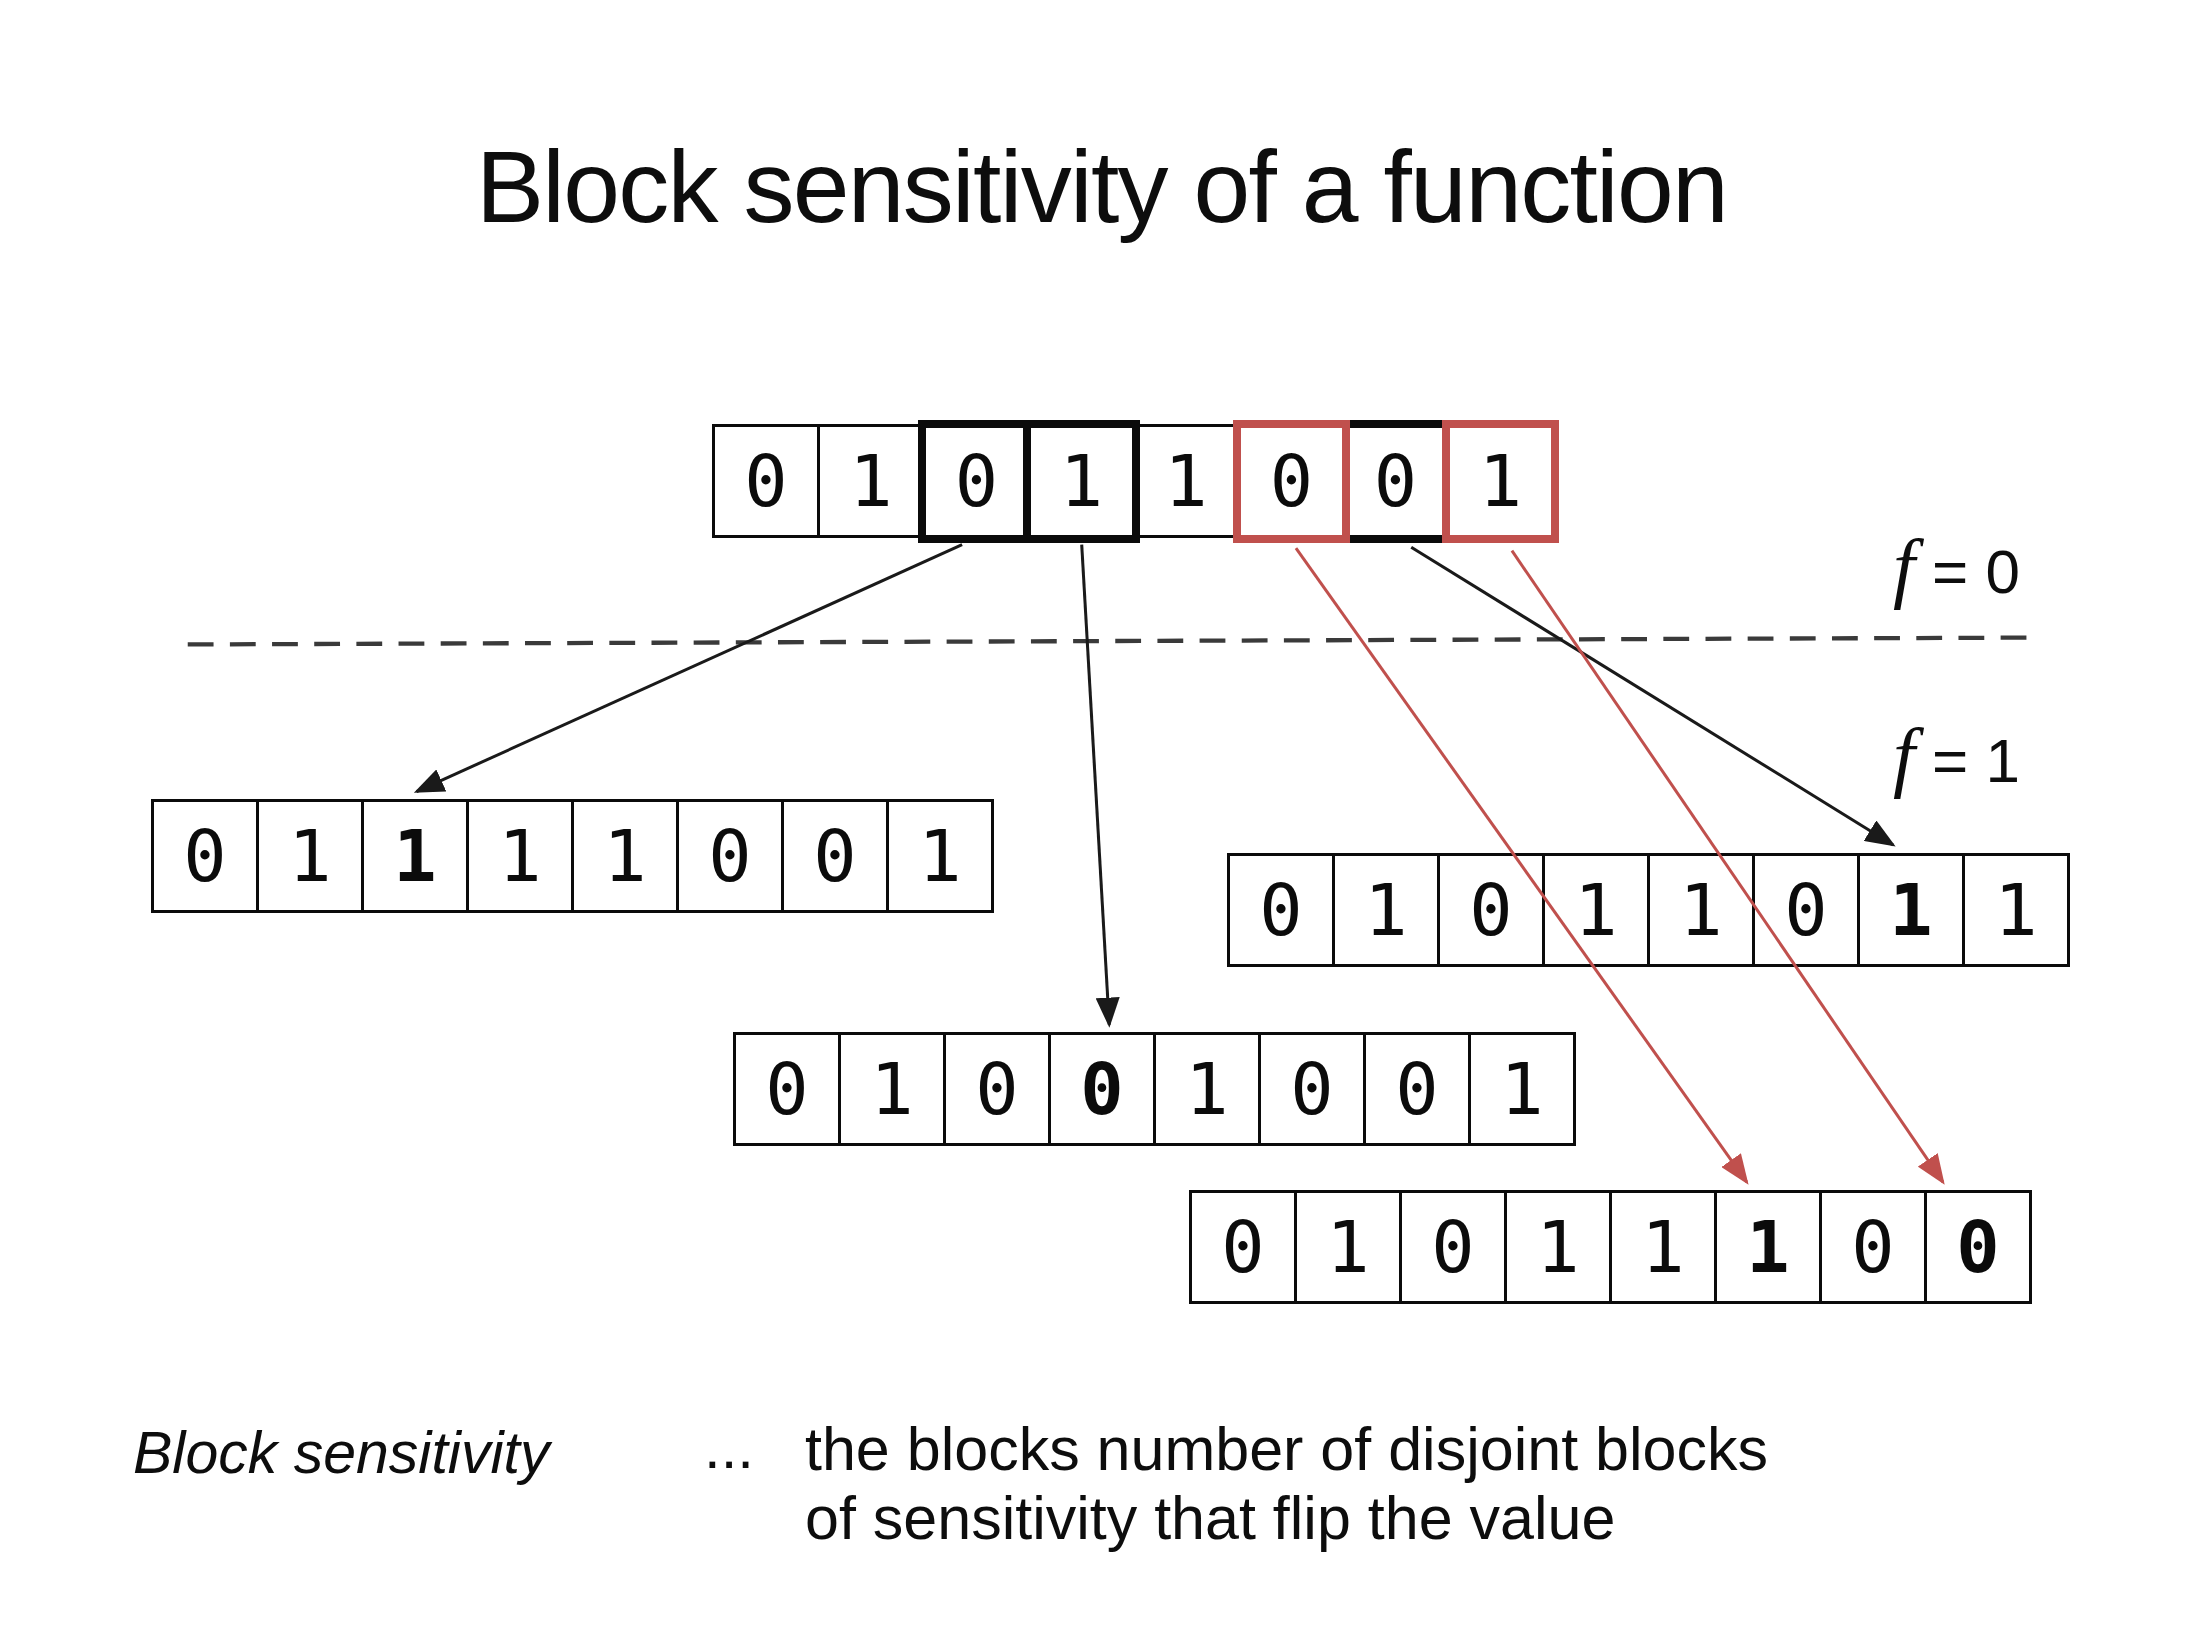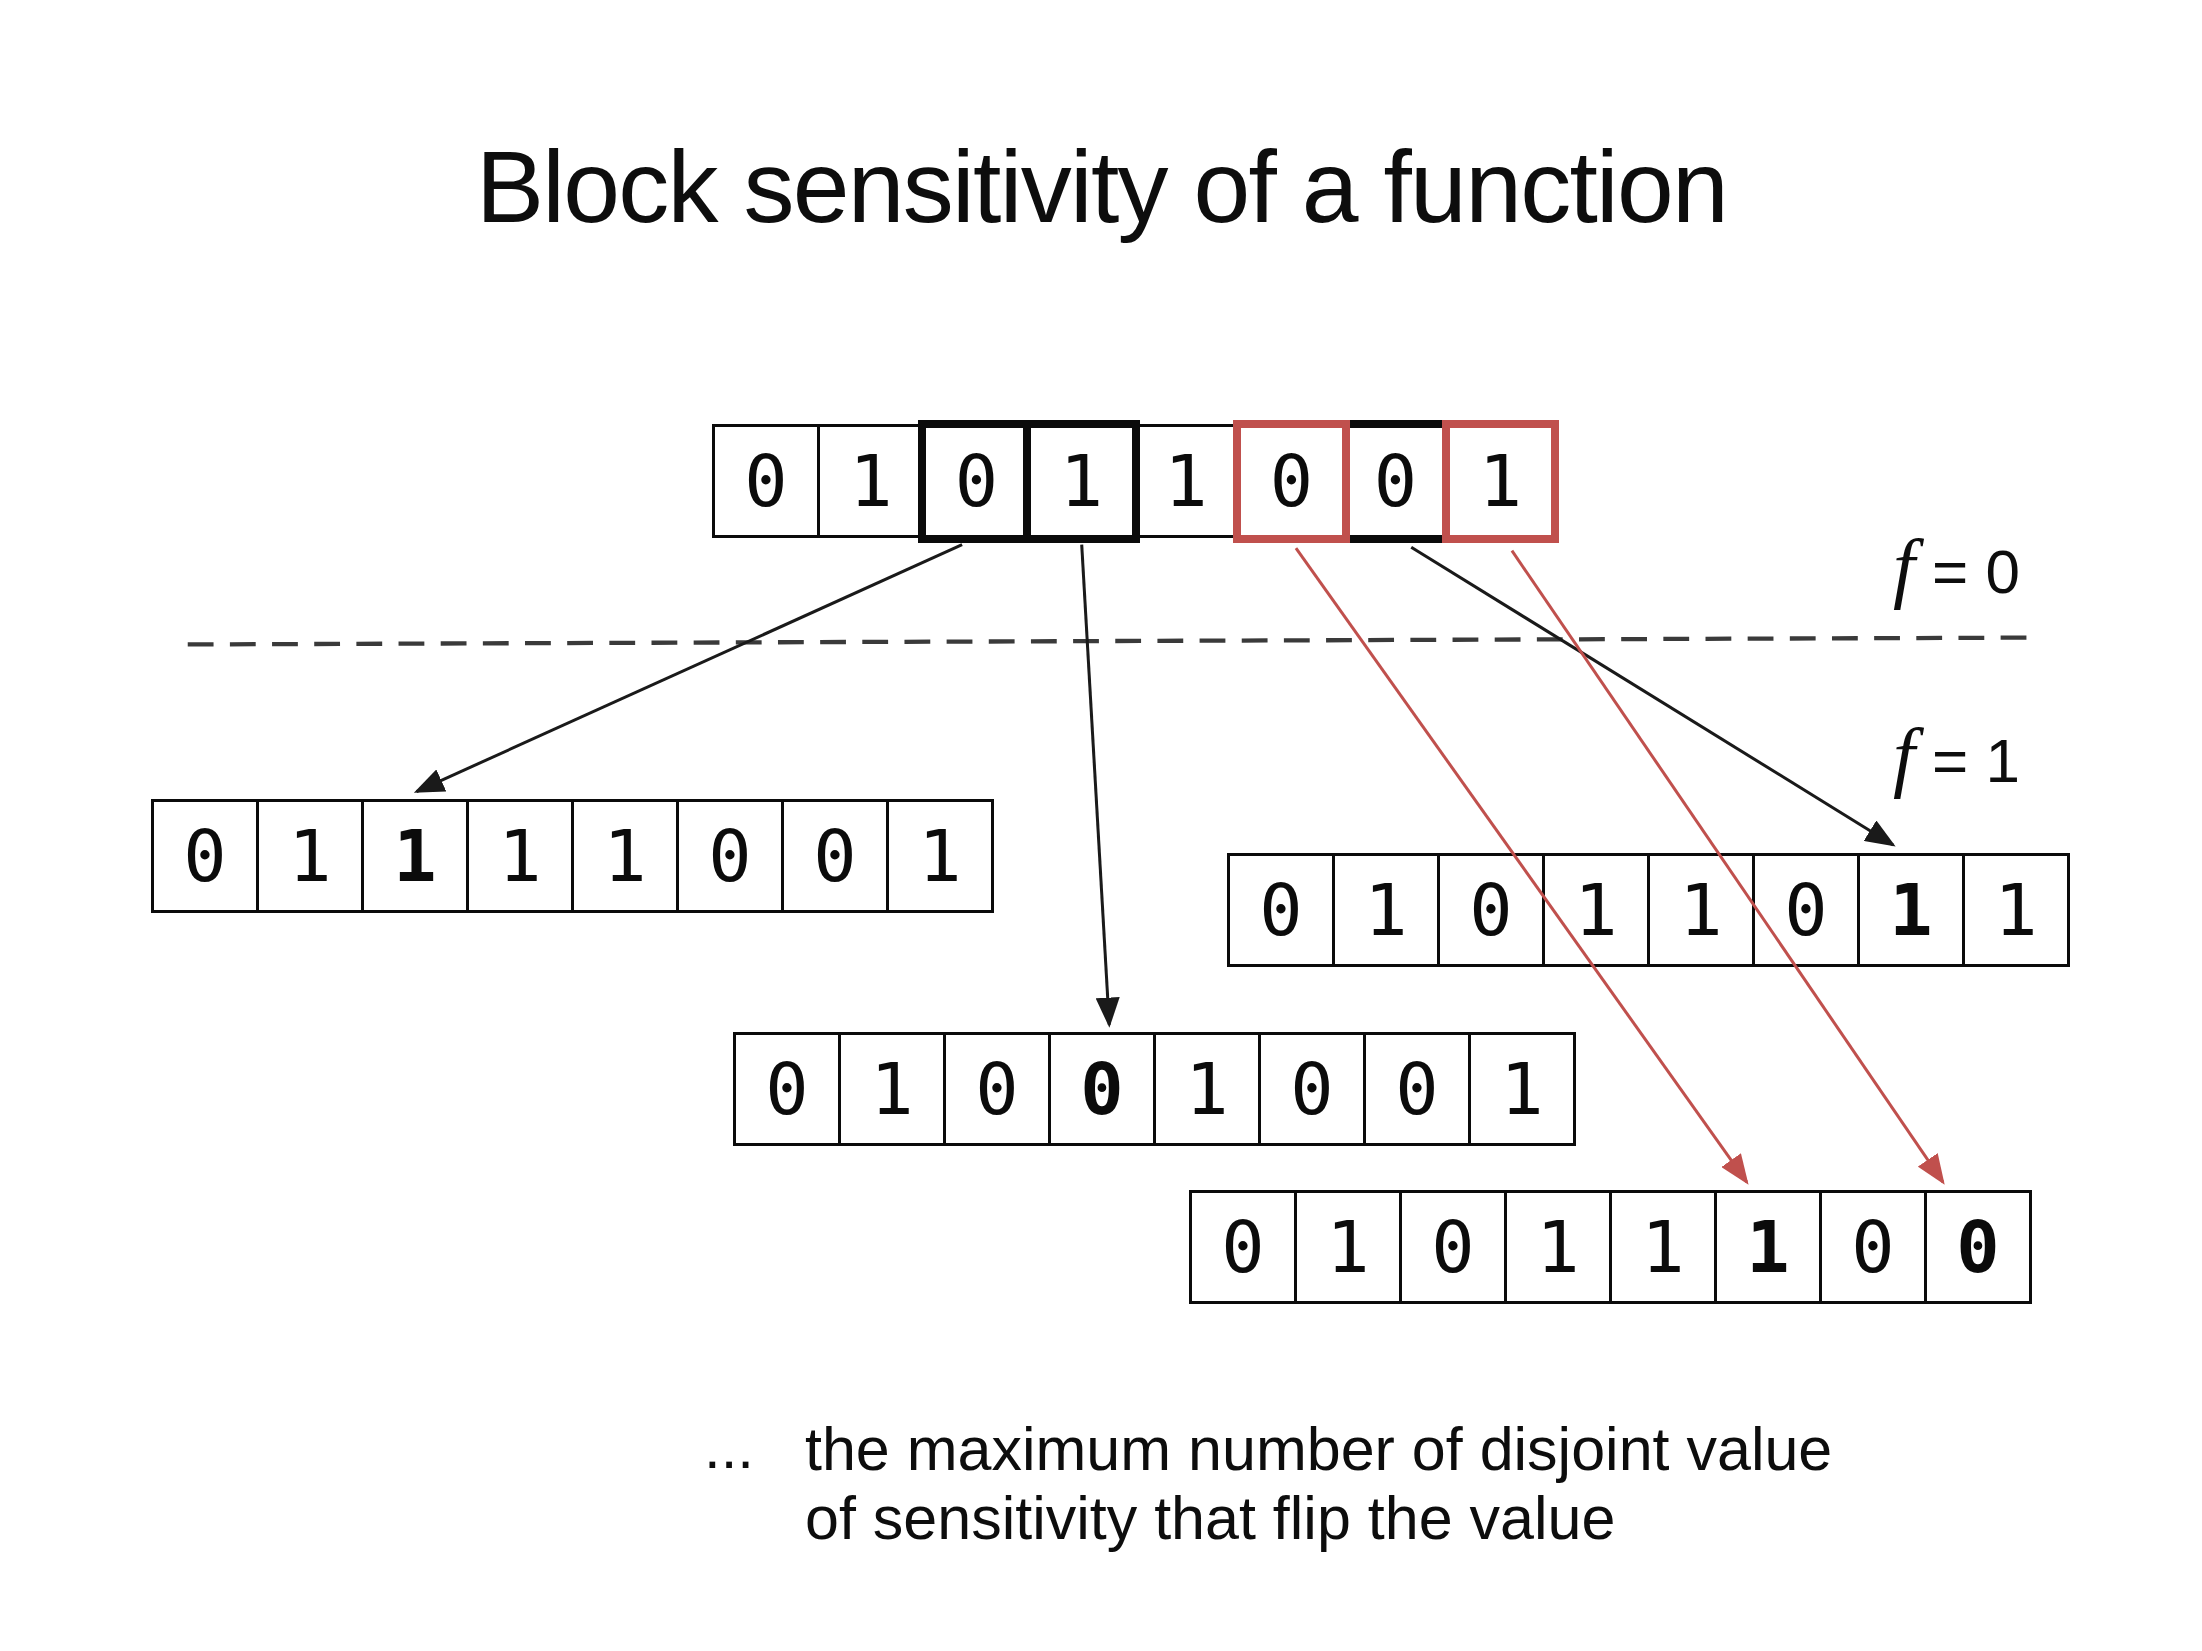--- a/index.html
+++ b/index.html
@@ -177,20 +177,21 @@
 
   <div class="flabel" style="left:1893px;top:527px;">
     <span class="fsym">f</span>
     <span class="fval">= 0</span>
   </div>
   <div class="flabel" style="left:1893px;top:716px;">
     <span class="fsym">f</span>
     <span class="fval">= 1</span>
   </div>
 
+  <div class="def-term">Block sensitivity</div>
   <div class="def-sep">...</div>
   <div class="def-text">
-    <div>the maximum number of disjoint value</div>
+    <div>the blocks number of disjoint blocks</div>
     <div>of sensitivity that flip the value</div>
   </div>
 
 </div>
 
 
 </body></html>

